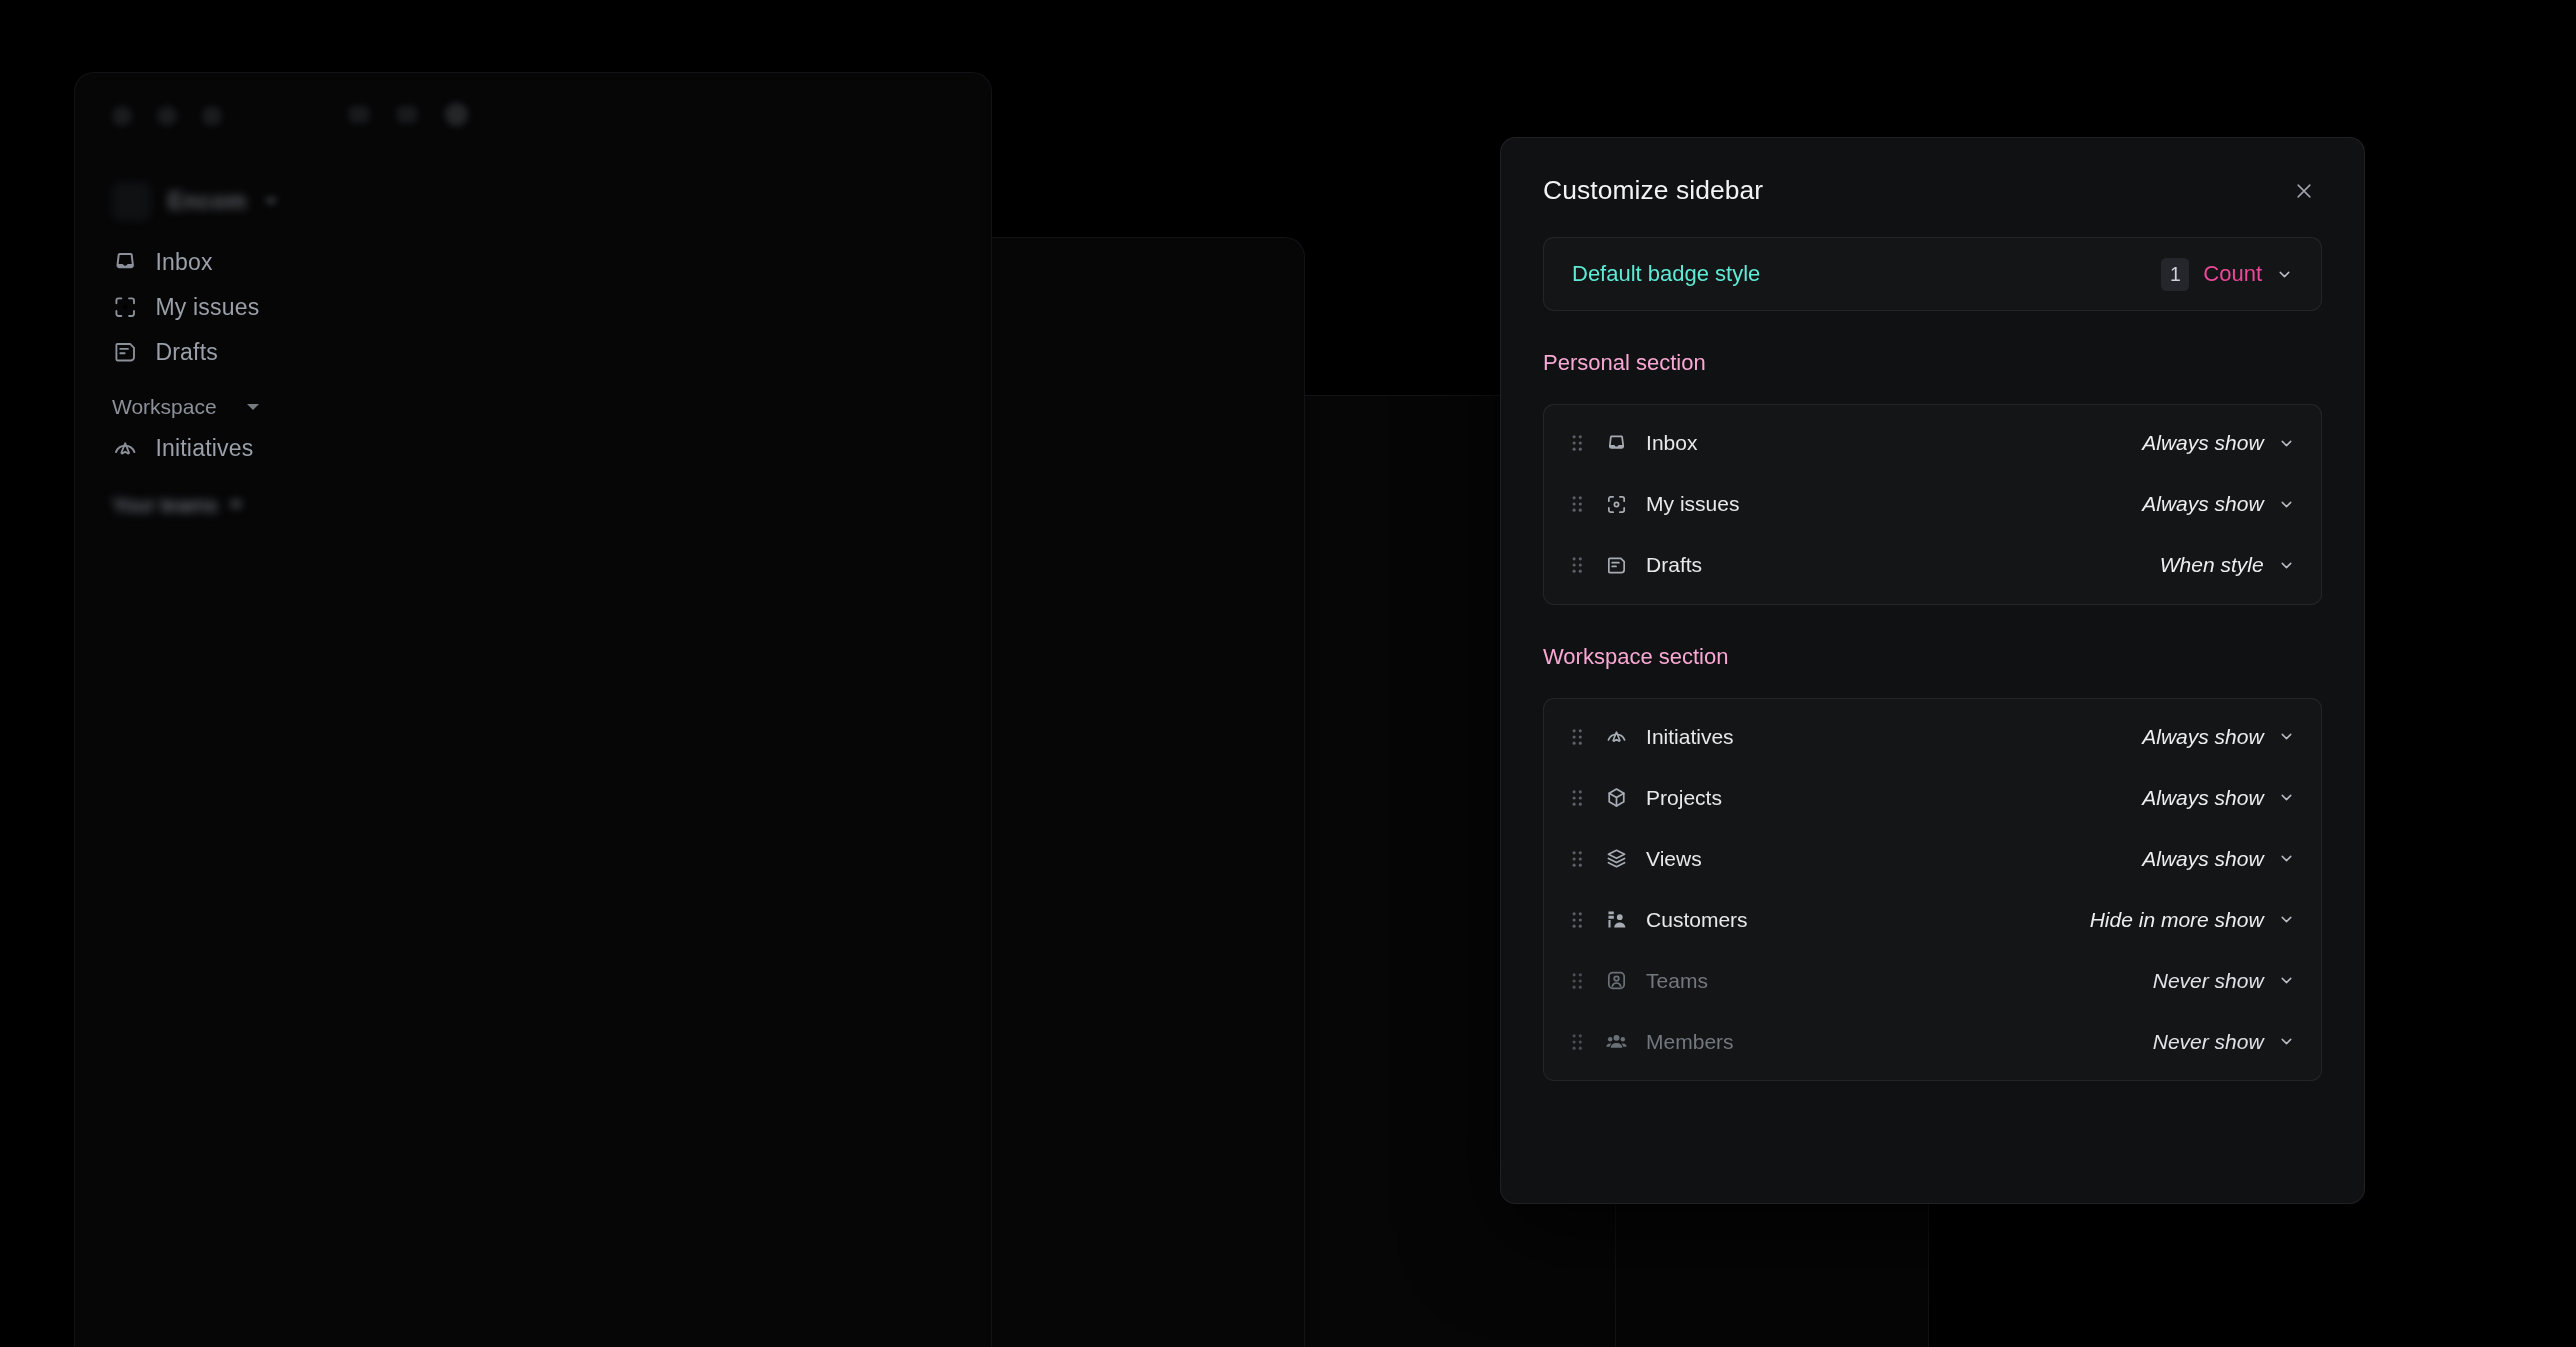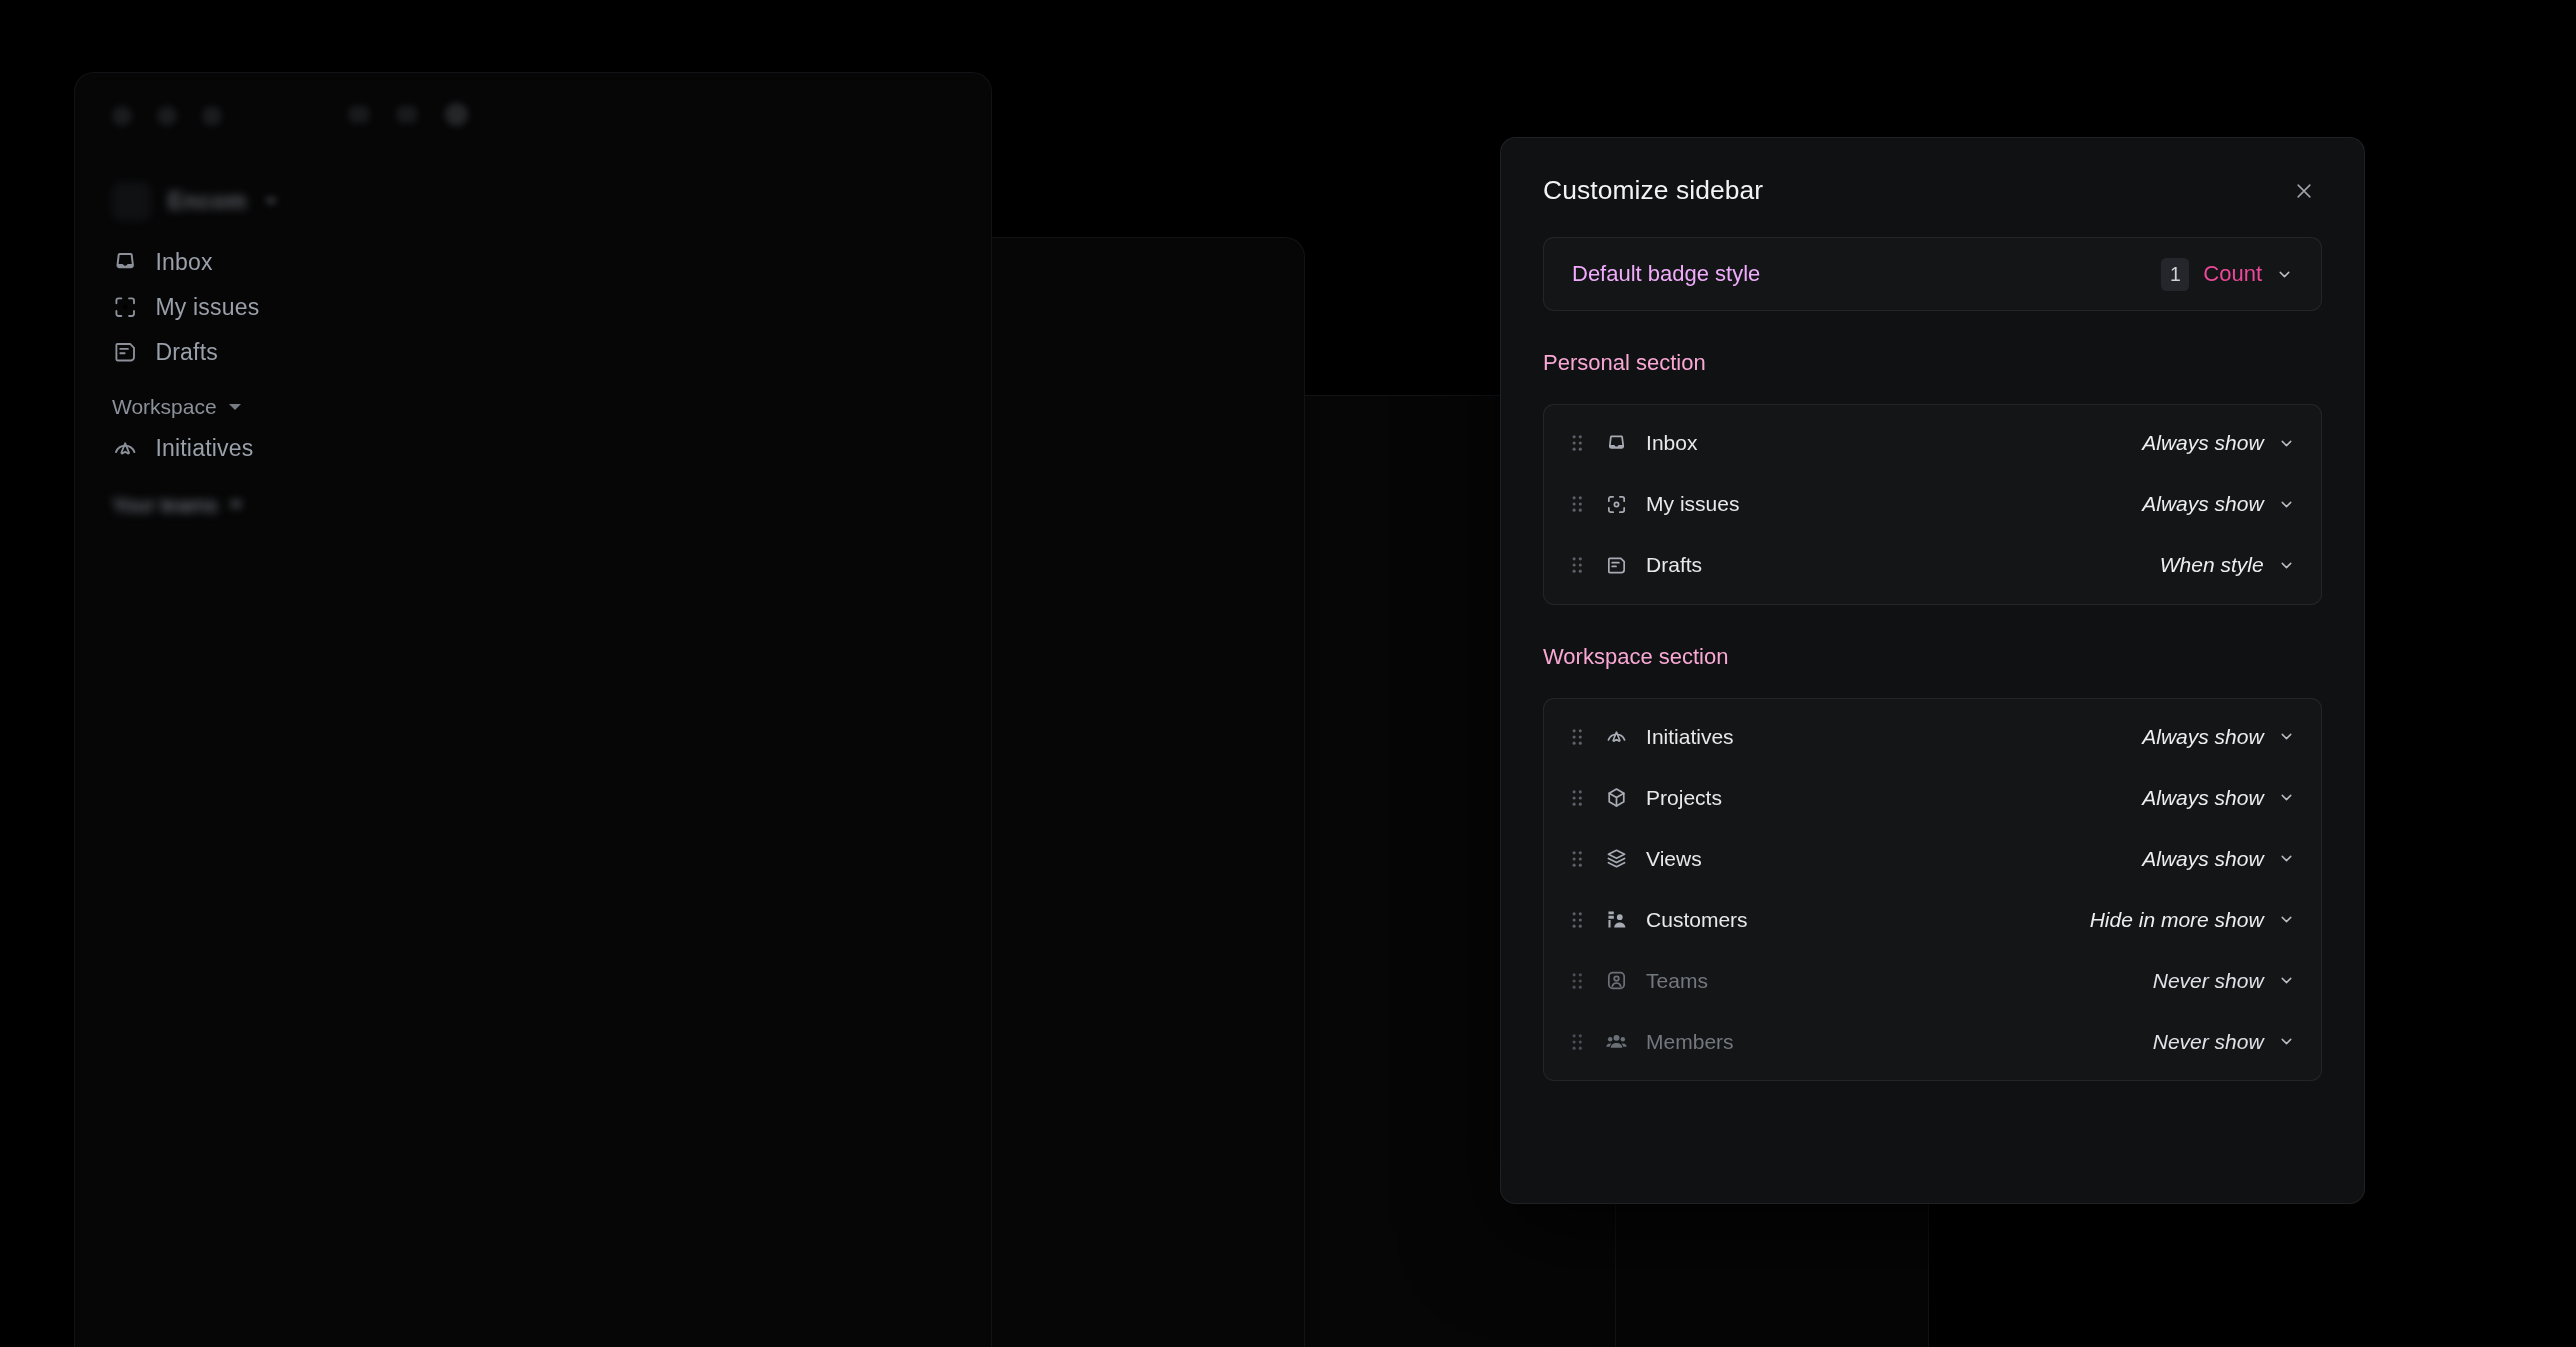--- a/index.html
+++ b/index.html
@@ -60,21 +60,21 @@
   .teams-blur .lbl { font-size: 21px; }
 
   
   .L1 { --fg: #9aa0a9; --fg2: #8b9099; }
   .L2 { --fg: #666b73; --fg2: #5c6068; }
   .L3 { --fg: #44484e; --fg2: #3e4248; }
   .L4 { --fg: #2c2f34; --fg2: #282b2f; }
   .layer .lbl { color: var(--fg); }
   .layer .ico svg { stroke: var(--fg2); fill: none; stroke-width: 1.7; }
   .layer .ico svg.filled { fill: var(--fg2); stroke: none; }
-  .layer .sec-head { color: var(--fg2); }
+  .layer .sec-head { color: var(--fg2); justify-content: space-between; }
   .layer .sec-head .lbl { color: var(--fg2); }
   .layer .teams-blur .lbl { color: var(--fg2); }
   .layer .teams-blur .caret { width:0;height:0;border-left:6.2px solid transparent;border-right:6.2px solid transparent;border-top:6.2px solid var(--fg2); }
 
   
   #dialog {
     position: absolute;
     left: 1500px; top: 137px; width: 865px; height: 1067px;
     background: #101113;
     border: 0.8px solid rgba(138,146,160,0.13);
@@ -98,21 +98,21 @@
     background: #141517;
     border: 0.8px solid rgba(138,146,160,0.13);
     border-radius: 11px;
     overflow: hidden;
   }
   .card.badge-card { padding: 0 28px; }
   .badge-row {
     display: flex; align-items: center; justify-content: space-between;
     height: 72px;
   }
-  .badge-row .key { font-size: 22px; color: #f0abfc; }
+  .badge-row .key { font-size: 22px; color: #5eead4; }
   .badge-ctl { display: flex; align-items: center; gap: 14px; cursor: pointer; }
   .badge-chip {
     min-width: 28px; height: 33px; padding: 0 7.8px; border-radius: 5.4px;
     background: #24262b; color: #cfd2d7; font-size: 19.4px;
     display: flex; align-items: center; justify-content: center;
   }
   .badge-val { font-size: 22px; color: #ec4899; }
 
   .sec-label { font-size: 22px; color: #f9a8d4; margin-top: 39px; }
 

